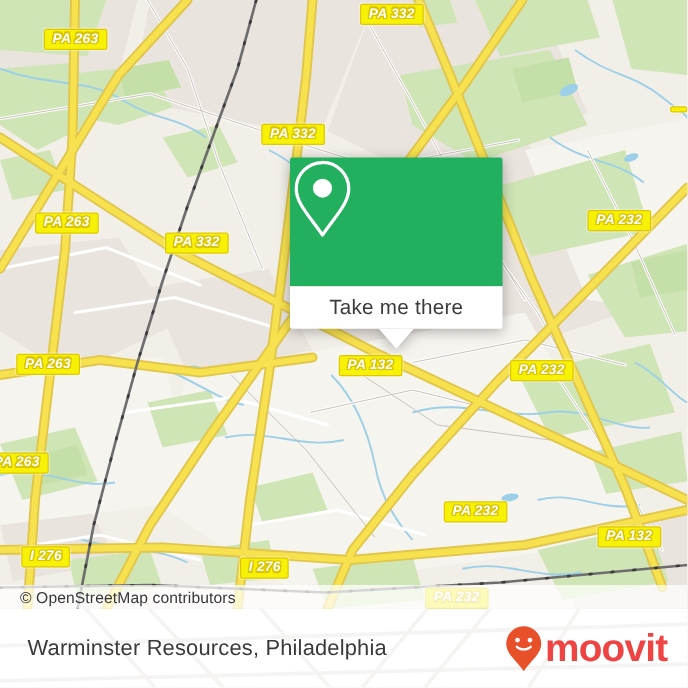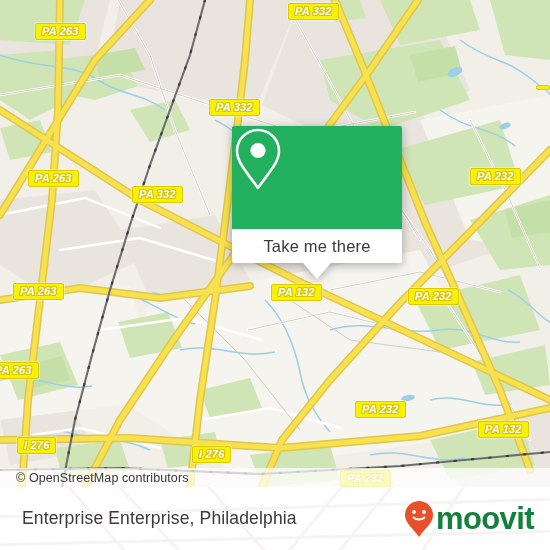--- a/index.html
+++ b/index.html
@@ -105,21 +105,21 @@
     position:absolute;left:22px;top:0;height:63px;
     display:flex;align-items:center;
     font-size:17.5px;color:#3a3a3c;letter-spacing:.15px;
     white-space:nowrap;z-index:3;
   }
   .brand{
     position:absolute;right:16px;top:0;height:63px;
     display:flex;align-items:center;gap:2px;z-index:3;
   }
   .brand-word{
-    font-size:31px;font-weight:bold;color:#15803d;
+    font-size:31px;font-weight:bold;color:#ef4444;
     letter-spacing:-.6px;line-height:31px;
   }
 </style>
 </head>
 <body>
 
 <div id="root">
 
   <div class="map">
 
@@ -313,21 +313,21 @@
         <path d="M200,-10 L270,70"></path>
         <path d="M280,75 L350,-10"></path>
         <path d="M330,75 L400,-10"></path>
         <path d="M415,75 L470,-10"></path>
         <path d="M-10,30 L560,12"></path>
         <path d="M-10,58 L560,44"></path>
       </g>
     </svg>
 
     <div class="footer-title">
-      <span>Enterprise Enterprise, Philadelphia</span>
+      <span>Warminster Resources, Philadelphia</span>
     </div>
 
     <div class="brand">
       <svg width="30" height="38" viewBox="0 0 30 38">
         <path d="M15 1 C7.3 1 1 7.3 1 15 C1 23.2 9 28 15 37 C21 28 29 23.2 29 15 C29 7.3 22.7 1 15 1 Z" fill="#e8502a"></path>
         <circle cx="10" cy="12" r="1.9" fill="#ffffff"></circle>
         <circle cx="20" cy="12" r="1.9" fill="#ffffff"></circle>
         <path d="M9.5 17.4 C11.6 20.2 18.4 20.2 20.5 17.4" fill="none" stroke="#ffffff" stroke-width="1.9" stroke-linecap="round"></path>
       </svg>
       <span class="brand-word">moovit</span>

